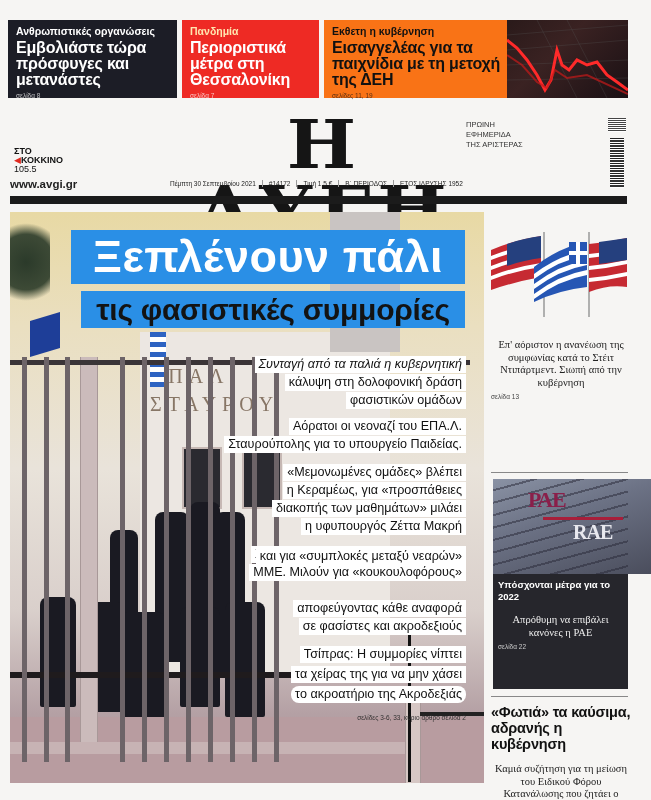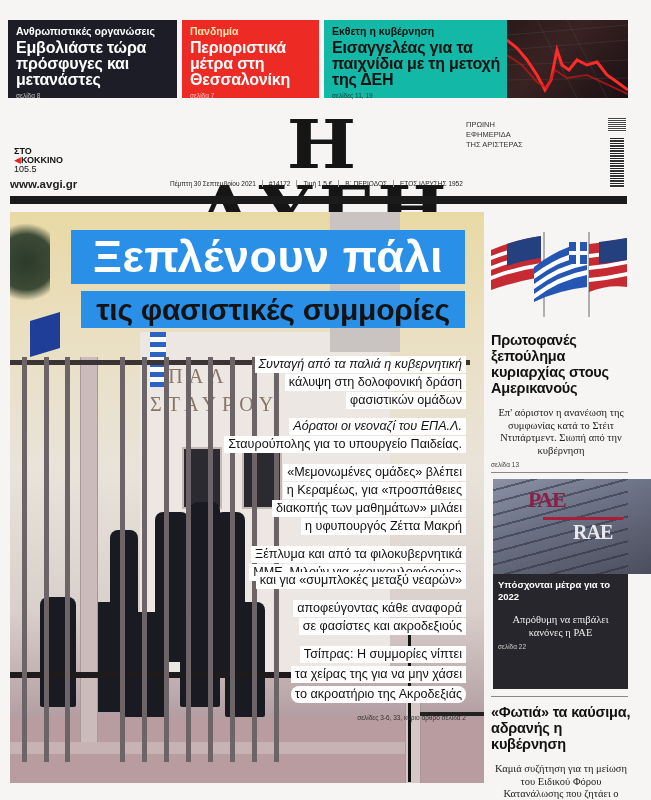--- a/index.html
+++ b/index.html
@@ -13,21 +13,21 @@
   
   .teaser {
     position: absolute; top: 20px; height: 78px; padding: 5px 8px;
   }
   .teaser .kicker { font-size: 10.5px; font-weight: bold; margin-bottom: 3px; }
   .teaser .headline { font-size: 16px; font-weight: bold; line-height: 16px; letter-spacing: -0.2px; }
   .teaser .pages { font-size: 6.5px; margin-top: 4px; opacity: 0.7; }
   #t1 { left: 8px; width: 169px; background: #1c1d26; color: #fff; }
   #t2 { left: 182px; width: 137px; background: #ee2a24; color: #fff; }
   #t2 .kicker { color: #ffe7b0; }
-  #t3 { left: 324px; width: 185px; background: #14b8a6; color: #111; }
+  #t3 { left: 324px; width: 185px; background: #f97316; color: #111; }
   #t3img {
     position: absolute; left: 507px; top: 20px; width: 121px; height: 78px;
     background: linear-gradient(135deg, #2a1a1a 0%, #3a2222 40%, #1a1014 100%);
     overflow: hidden;
   }
   
   #radio { position: absolute; left: 14px; top: 147px; font-size: 9px; font-weight: bold; line-height: 9px; }
   #radio .red { color: #e02a20; }
   #site { position: absolute; left: 10px; top: 178px; font-size: 11.5px; font-weight: bold; color: #222; }
   #title {
@@ -206,29 +206,29 @@
   <div style="position:absolute;left:398px;top:420px;width:3px;height:150px;background:#111;"></div>
   <div style="position:absolute;left:410px;top:500px;width:64px;height:4px;background:#222;"></div>
 </div>
 
 <div id="h1">Ξεπλένουν πάλι</div>
 <div id="h2">τις φασιστικές συμμορίες</div>
 
 <div class="lead" style="top:356px;font-style:italic;">Συνταγή από τα παλιά η κυβερνητική</div>
 <div class="lead" style="top:374px;">κάλυψη στη δολοφονική δράση</div>
 <div class="lead" style="top:392px;">φασιστικών ομάδων</div>
-<div class="lead" style="top:418px;font-style:italic;">Αόρατοι οι νεοναζί του ΕΠΑ.Λ.</div>
+<div class="lead" style="top:418px;">Αόρατοι οι νεοναζί του ΕΠΑ.Λ.</div>
 <div class="lead" style="top:436px;">Σταυρούπολης για το υπουργείο Παιδείας.</div>
 <div class="lead" style="top:464px;">«Μεμονωμένες ομάδες» βλέπει</div>
 <div class="lead" style="top:482px;">η Κεραμέως, για «προσπάθειες</div>
 <div class="lead" style="top:500px;">διακοπής των μαθημάτων» μιλάει</div>
 <div class="lead" style="top:518px;">η υφυπουργός Ζέττα Μακρή</div>
 <div class="lead" style="top:546px;">Ξέπλυμα και από τα φιλοκυβερνητικά</div>
 <div class="lead" style="top:564px;">ΜΜΕ. Μιλούν για «κουκουλοφόρους»</div>
-<div class="lead" style="top:572px;">και για «συμπλοκές μεταξύ νεαρών»</div>
+<div class="lead" style="top:548px;">και για «συμπλοκές μεταξύ νεαρών»</div>
 <div class="lead" style="top:600px;">αποφεύγοντας κάθε αναφορά</div>
 <div class="lead" style="top:618px;">σε φασίστες και ακροδεξιούς</div>
 <div class="lead" style="top:646px;">Τσίπρας: Η συμμορίες νίπτει</div>
 <div class="lead" style="top:666px;">τα χείρας της για να μην χάσει</div>
 <div class="lead" style="top:686px;border-radius:8px;">το ακροατήριο της Ακροδεξιάς</div>
 <div id="pages-main">σελίδες 3-6, 33, κύριο άρθρο σελίδα 2</div>
 
 <div id="flags">
   <svg width="140" height="95" viewBox="0 0 140 95">
     <g>
@@ -247,21 +247,20 @@
     </g>
     <g>
       <path d="M100,22 Q120,20 138,16 L138,65 Q120,62 100,70 Z" fill="#c62a32"></path>
       <path d="M100,32 Q120,30 138,26 L138,30 Q120,34 100,36 Z M100,44 Q120,42 138,38 L138,42 Q120,46 100,48 Z M100,56 Q120,54 138,50 L138,54 Q120,58 100,60 Z" fill="#fff"></path>
       <path d="M110,20 Q125,18 138,16 L138,38 Q125,40 110,42 Z" fill="#25407e"></path>
     </g>
   </svg>
 </div>
 
 <div id="s1">
-  <div class="sideh">Πρωτοφανές ξεπούλημα κυριαρχίας στους Αμερικανούς</div>
   <div class="sideb">Επ' αόριστον η ανανέωση της συμφωνίας κατά το Στέιτ Ντιπάρτμεντ. Σιωπή από την κυβέρνηση</div>
   <div class="sidep">σελίδα 13</div>
 </div>
 
 <div id="divider1"></div>
 
 <div id="raephoto">
   <div style="position:absolute;left:0;top:0;width:135px;height:95px;background:repeating-linear-gradient(165deg, transparent 0 10px, rgba(40,40,55,0.5) 10px 12px);"></div>
   <div style="position:absolute;left:35px;top:8px;font-size:22px;font-weight:bold;color:#8a1f4a;letter-spacing:-1px;">ΡΑΕ</div>
   <div style="position:absolute;left:80px;top:42px;font-size:20px;font-weight:bold;color:#e8e8ee;letter-spacing:-1px;">RAE</div>

